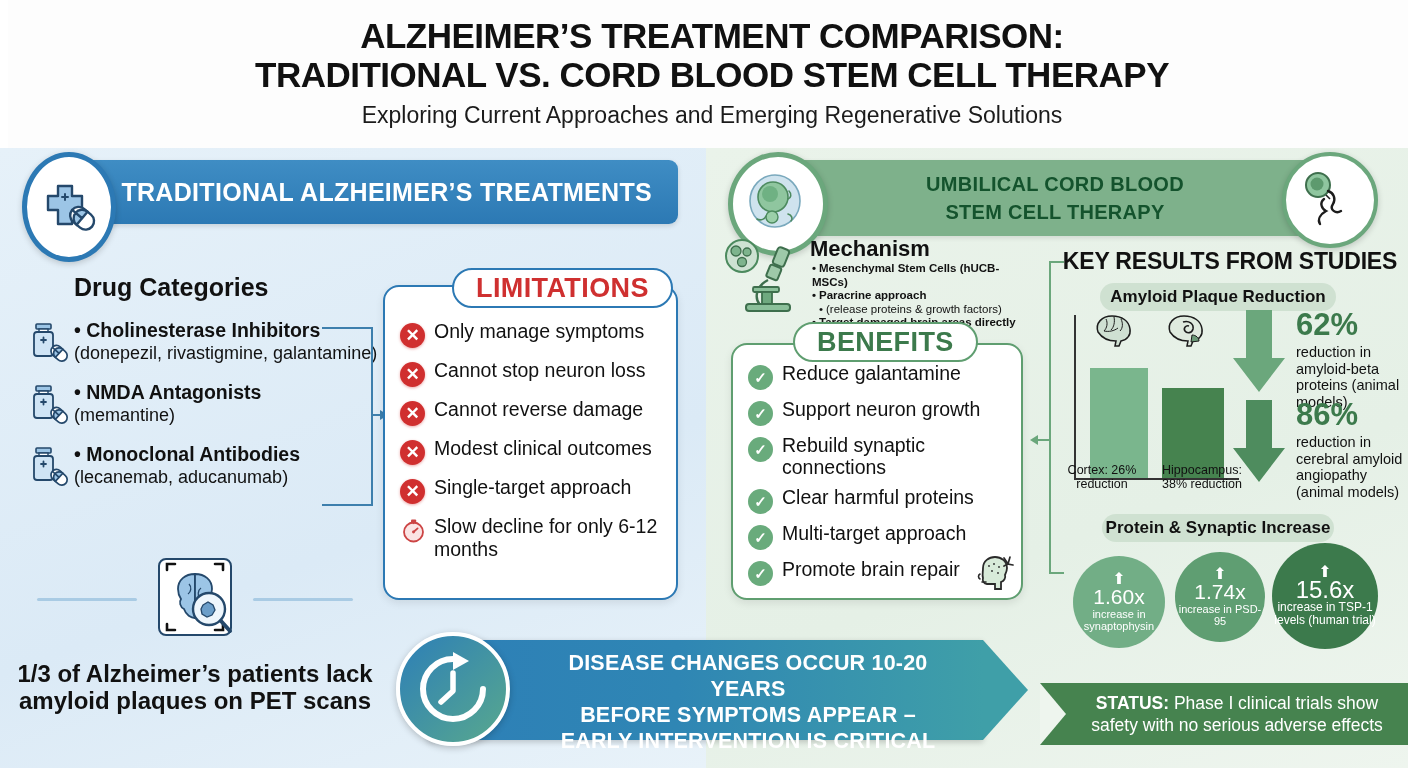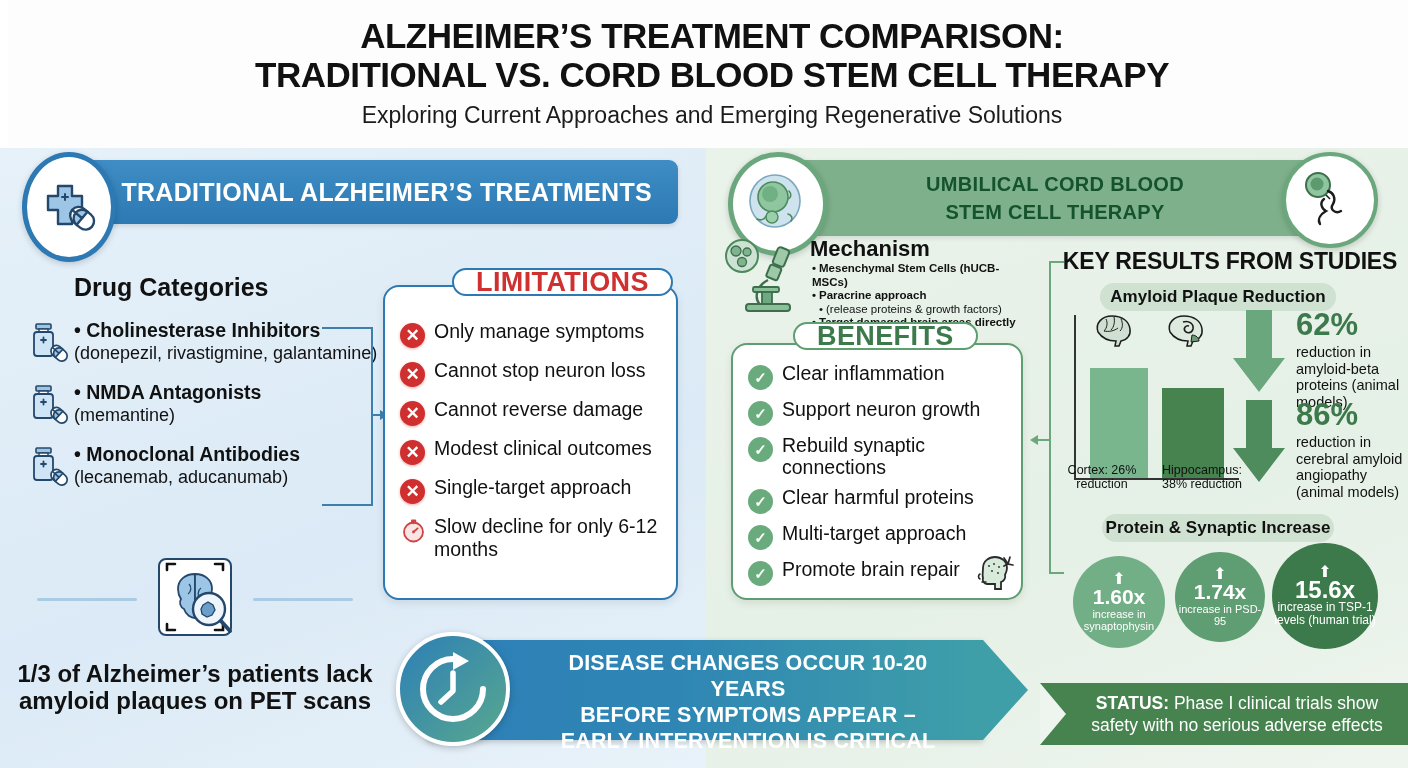--- a/index.html
+++ b/index.html
@@ -53,21 +53,21 @@
   .drug-ico { width:42px; height:44px; flex:0 0 42px; margin-right:4px; margin-top:2px; }
   .drug-txt { font-size:19px; color:#111; line-height:22px; padding-top:1px; }
   .drug-txt b { font-size:19.5px; }
   .drug-sub { font-size:18px; color:#111; }
 
   
   .card { position:absolute; background:#fff; border:2.5px solid #2c79b4;
     border-radius:16px; box-shadow:0 3px 8px rgba(0,0,0,.09); }
   .card-lim { left:383px; top:285px; width:295px; height:315px; }
   .card-tab { position:absolute; background:#fff; border:2.5px solid #2c79b4;
-    border-radius:24px; height:28px; display:flex; align-items:center;
+    border-radius:24px; height:40px; display:flex; align-items:center;
     justify-content:center; padding:0 22px; }
   .tab-lim { left:452px; top:268px; }
   .tab-lim span { color:#cf3030; font-weight:bold; font-size:27px; letter-spacing:.4px; }
   .lim-list { position:absolute; left:400px; top:320px; width:270px; }
   .lim-row { display:flex; align-items:flex-start; margin-bottom:11px; }
   .ico-x { width:25px; height:25px; flex:0 0 25px; border-radius:50%;
     background:#d02f2f; color:#fff; font-size:17px; font-weight:bold;
     display:flex; align-items:center; justify-content:center; margin-right:9px;
     margin-top:3px; box-shadow:0 1px 3px rgba(200,0,0,.35); }
   .lim-txt { font-size:19.5px; color:#111; line-height:23px; }
@@ -136,21 +136,21 @@
   .stat-desc { position:absolute; font-size:14.5px; color:#111; line-height:16.5px; }
   .sd1 { left:1296px; top:344px; width:116px; }
   .sd2 { left:1296px; top:434px; width:110px; }
 
   .circ { position:absolute; border-radius:50%; display:flex; flex-direction:column;
     align-items:center; justify-content:center; color:#fff; text-align:center; }
   .circ-1 { left:1073px; top:556px; width:92px; height:92px; background:#72ae86; }
   .circ-2 { left:1175px; top:552px; width:90px; height:90px; background:#5f9e72; }
   .circ-3 { left:1272px; top:543px; width:106px; height:106px; background:#3c7a4c; }
   .circ-up { font-size:16px; line-height:13px; margin-bottom:1px; }
-  .circ-val { font-weight:bold; line-height:22px; }
+  .circ-val { font-weight:normal; line-height:22px; }
   .c1 .circ-val, .c2 .circ-val { font-size:21px; }
   .c3 .circ-val { font-size:24px; }
   .circ-sub { font-size:11px; line-height:12px; }
   .c3 .circ-sub { font-size:12px; line-height:13px; }
 
   
   .banner-center { position:absolute; left:428px; top:640px; width:600px; height:100px; }
   .bc-body { position:absolute; left:0; top:0; width:555px; height:100px;
     background:linear-gradient(90deg,#2d7fb7 0%,#2f86b4 45%,#3f9fa8 100%);
     box-shadow:0 2px 6px rgba(0,0,0,.2); }
@@ -373,21 +373,21 @@
     <li>Target damaged brain areas directly</li>
   </ul>
 
   <div class="card card-ben"></div>
   <div class="card-tab tab-ben">
     <span>BENEFITS</span>
   </div>
   <div class="ben-list">
     <div class="ben-row">
       <span class="ico-check">✓</span>
-      <span class="ben-txt">Clear inflammation</span>
+      <span class="ben-txt">Reduce galantamine</span>
     </div>
     <div class="ben-row">
       <span class="ico-check">✓</span>
       <span class="ben-txt">Support neuron growth</span>
     </div>
     <div class="ben-row">
       <span class="ico-check">✓</span>
       <span class="ben-txt">Rebuild synaptic connections</span>
     </div>
     <div class="ben-row">

